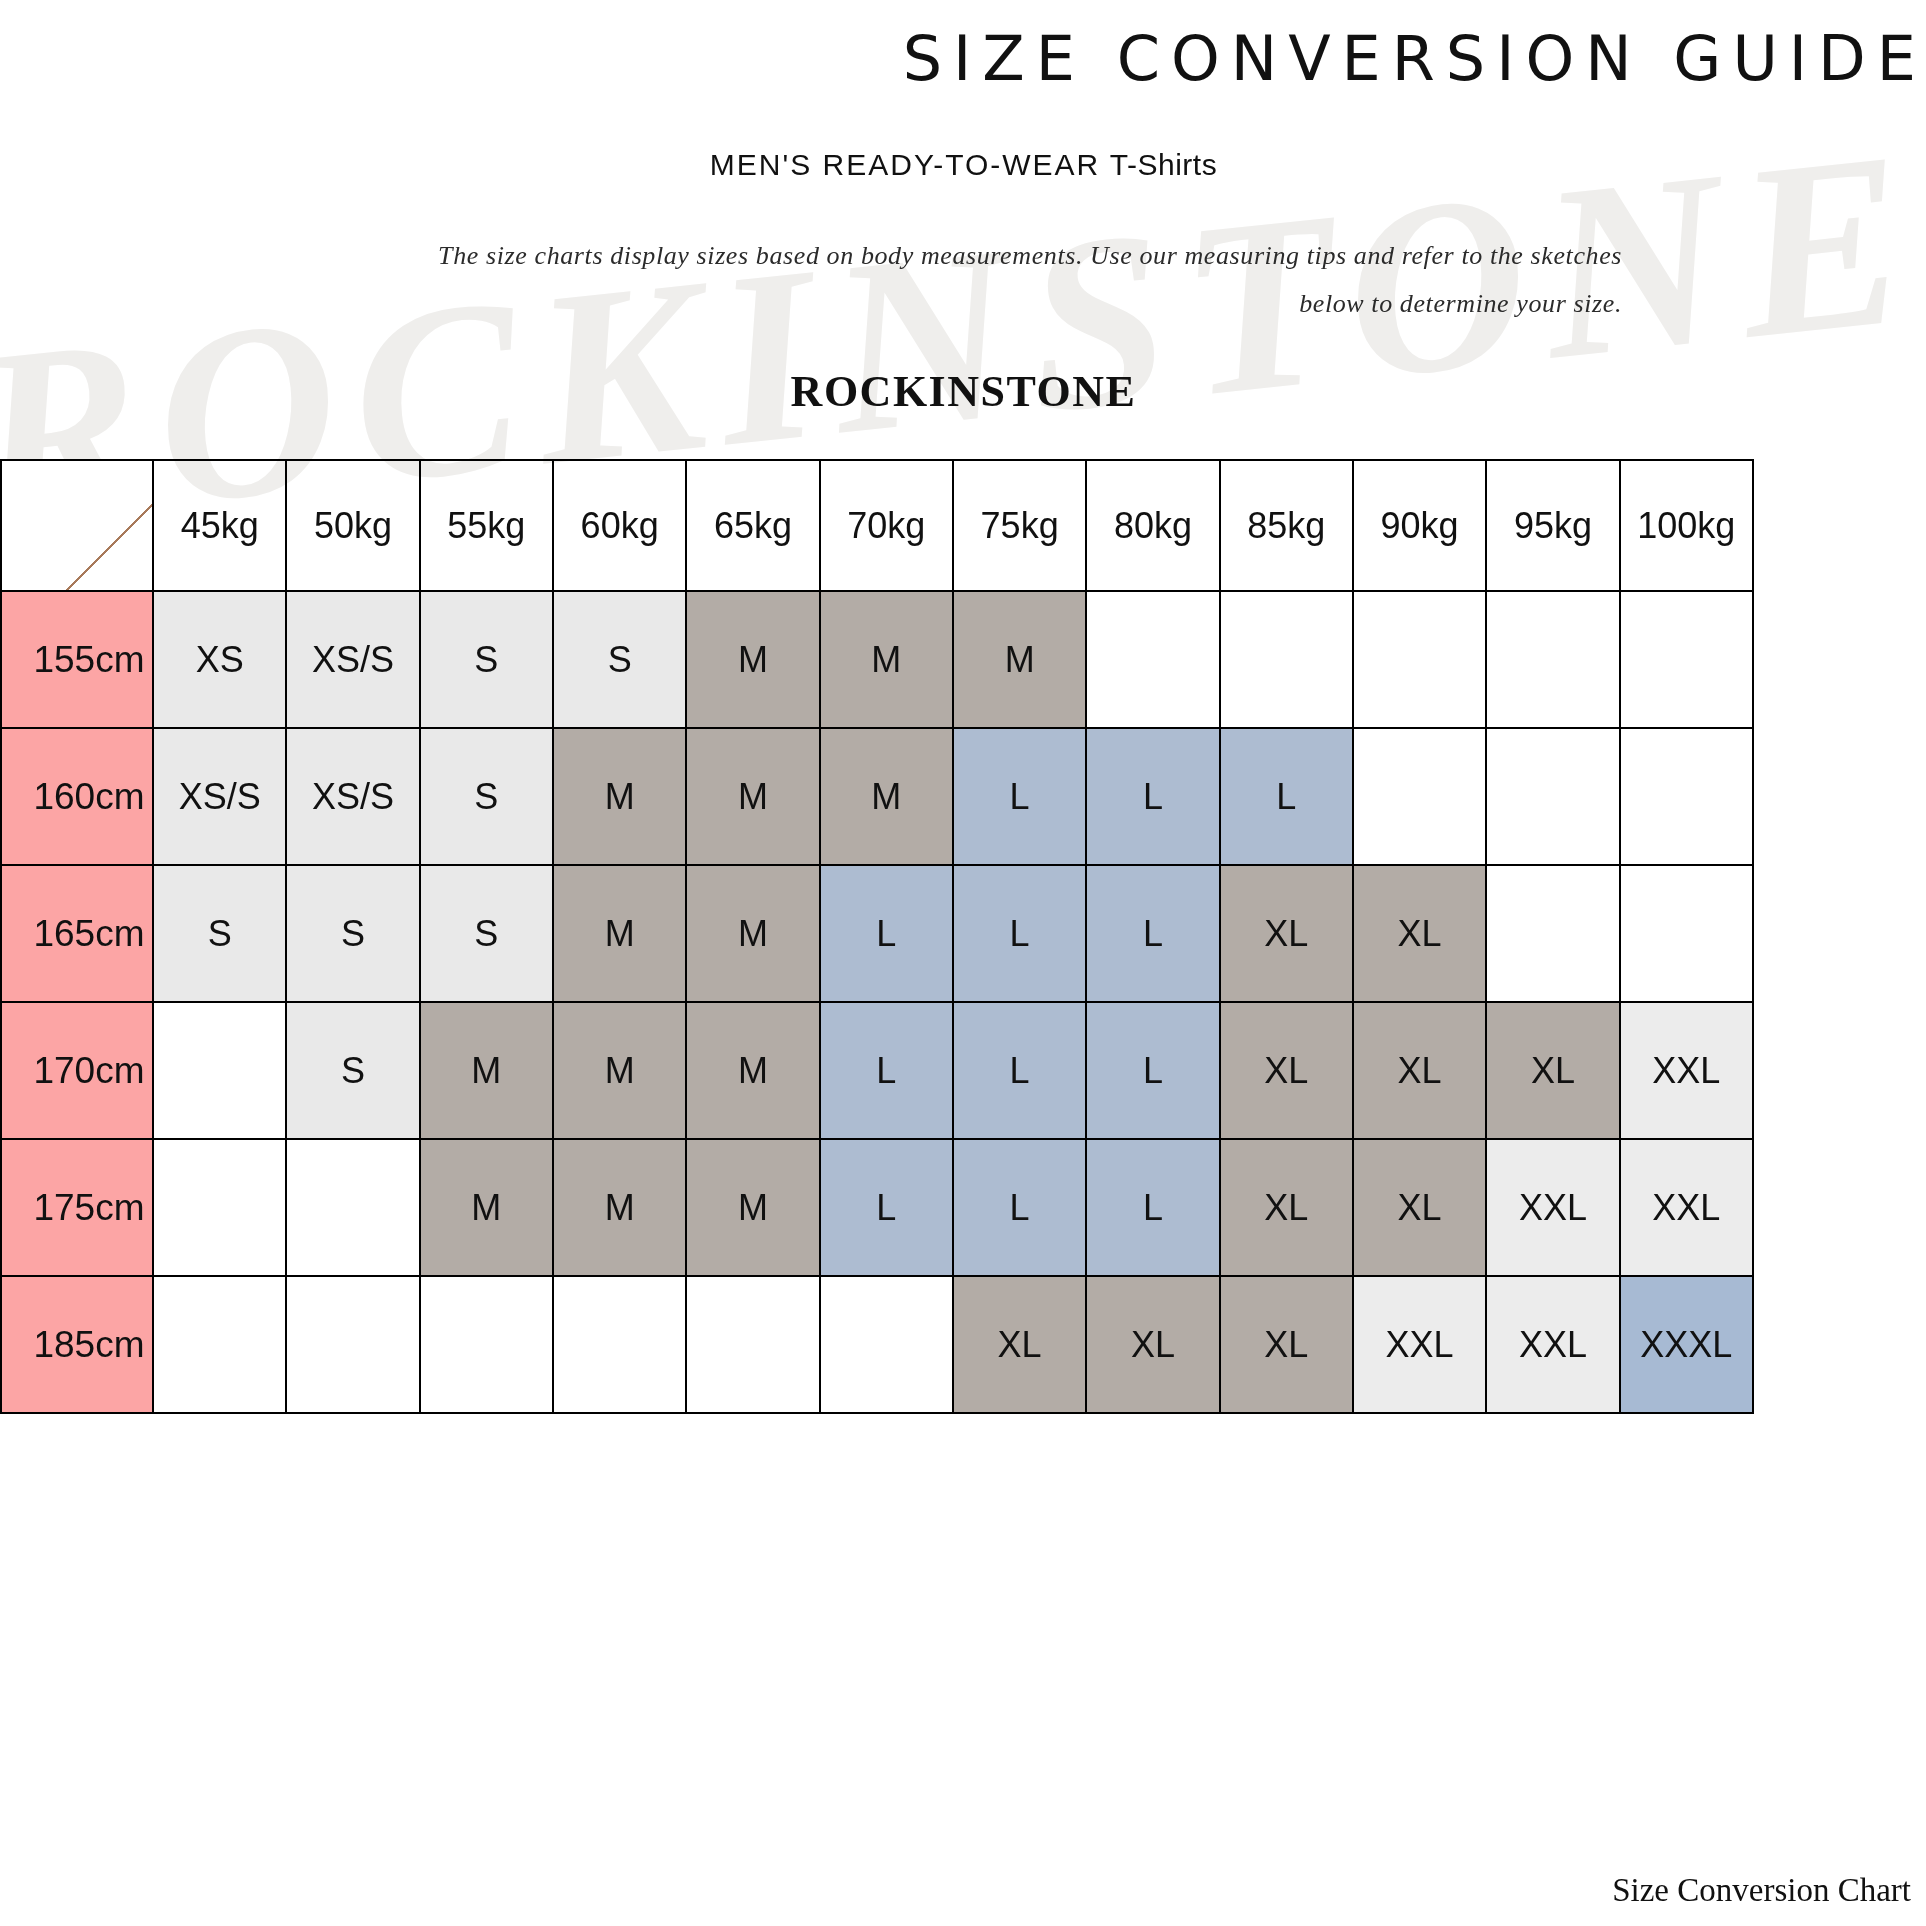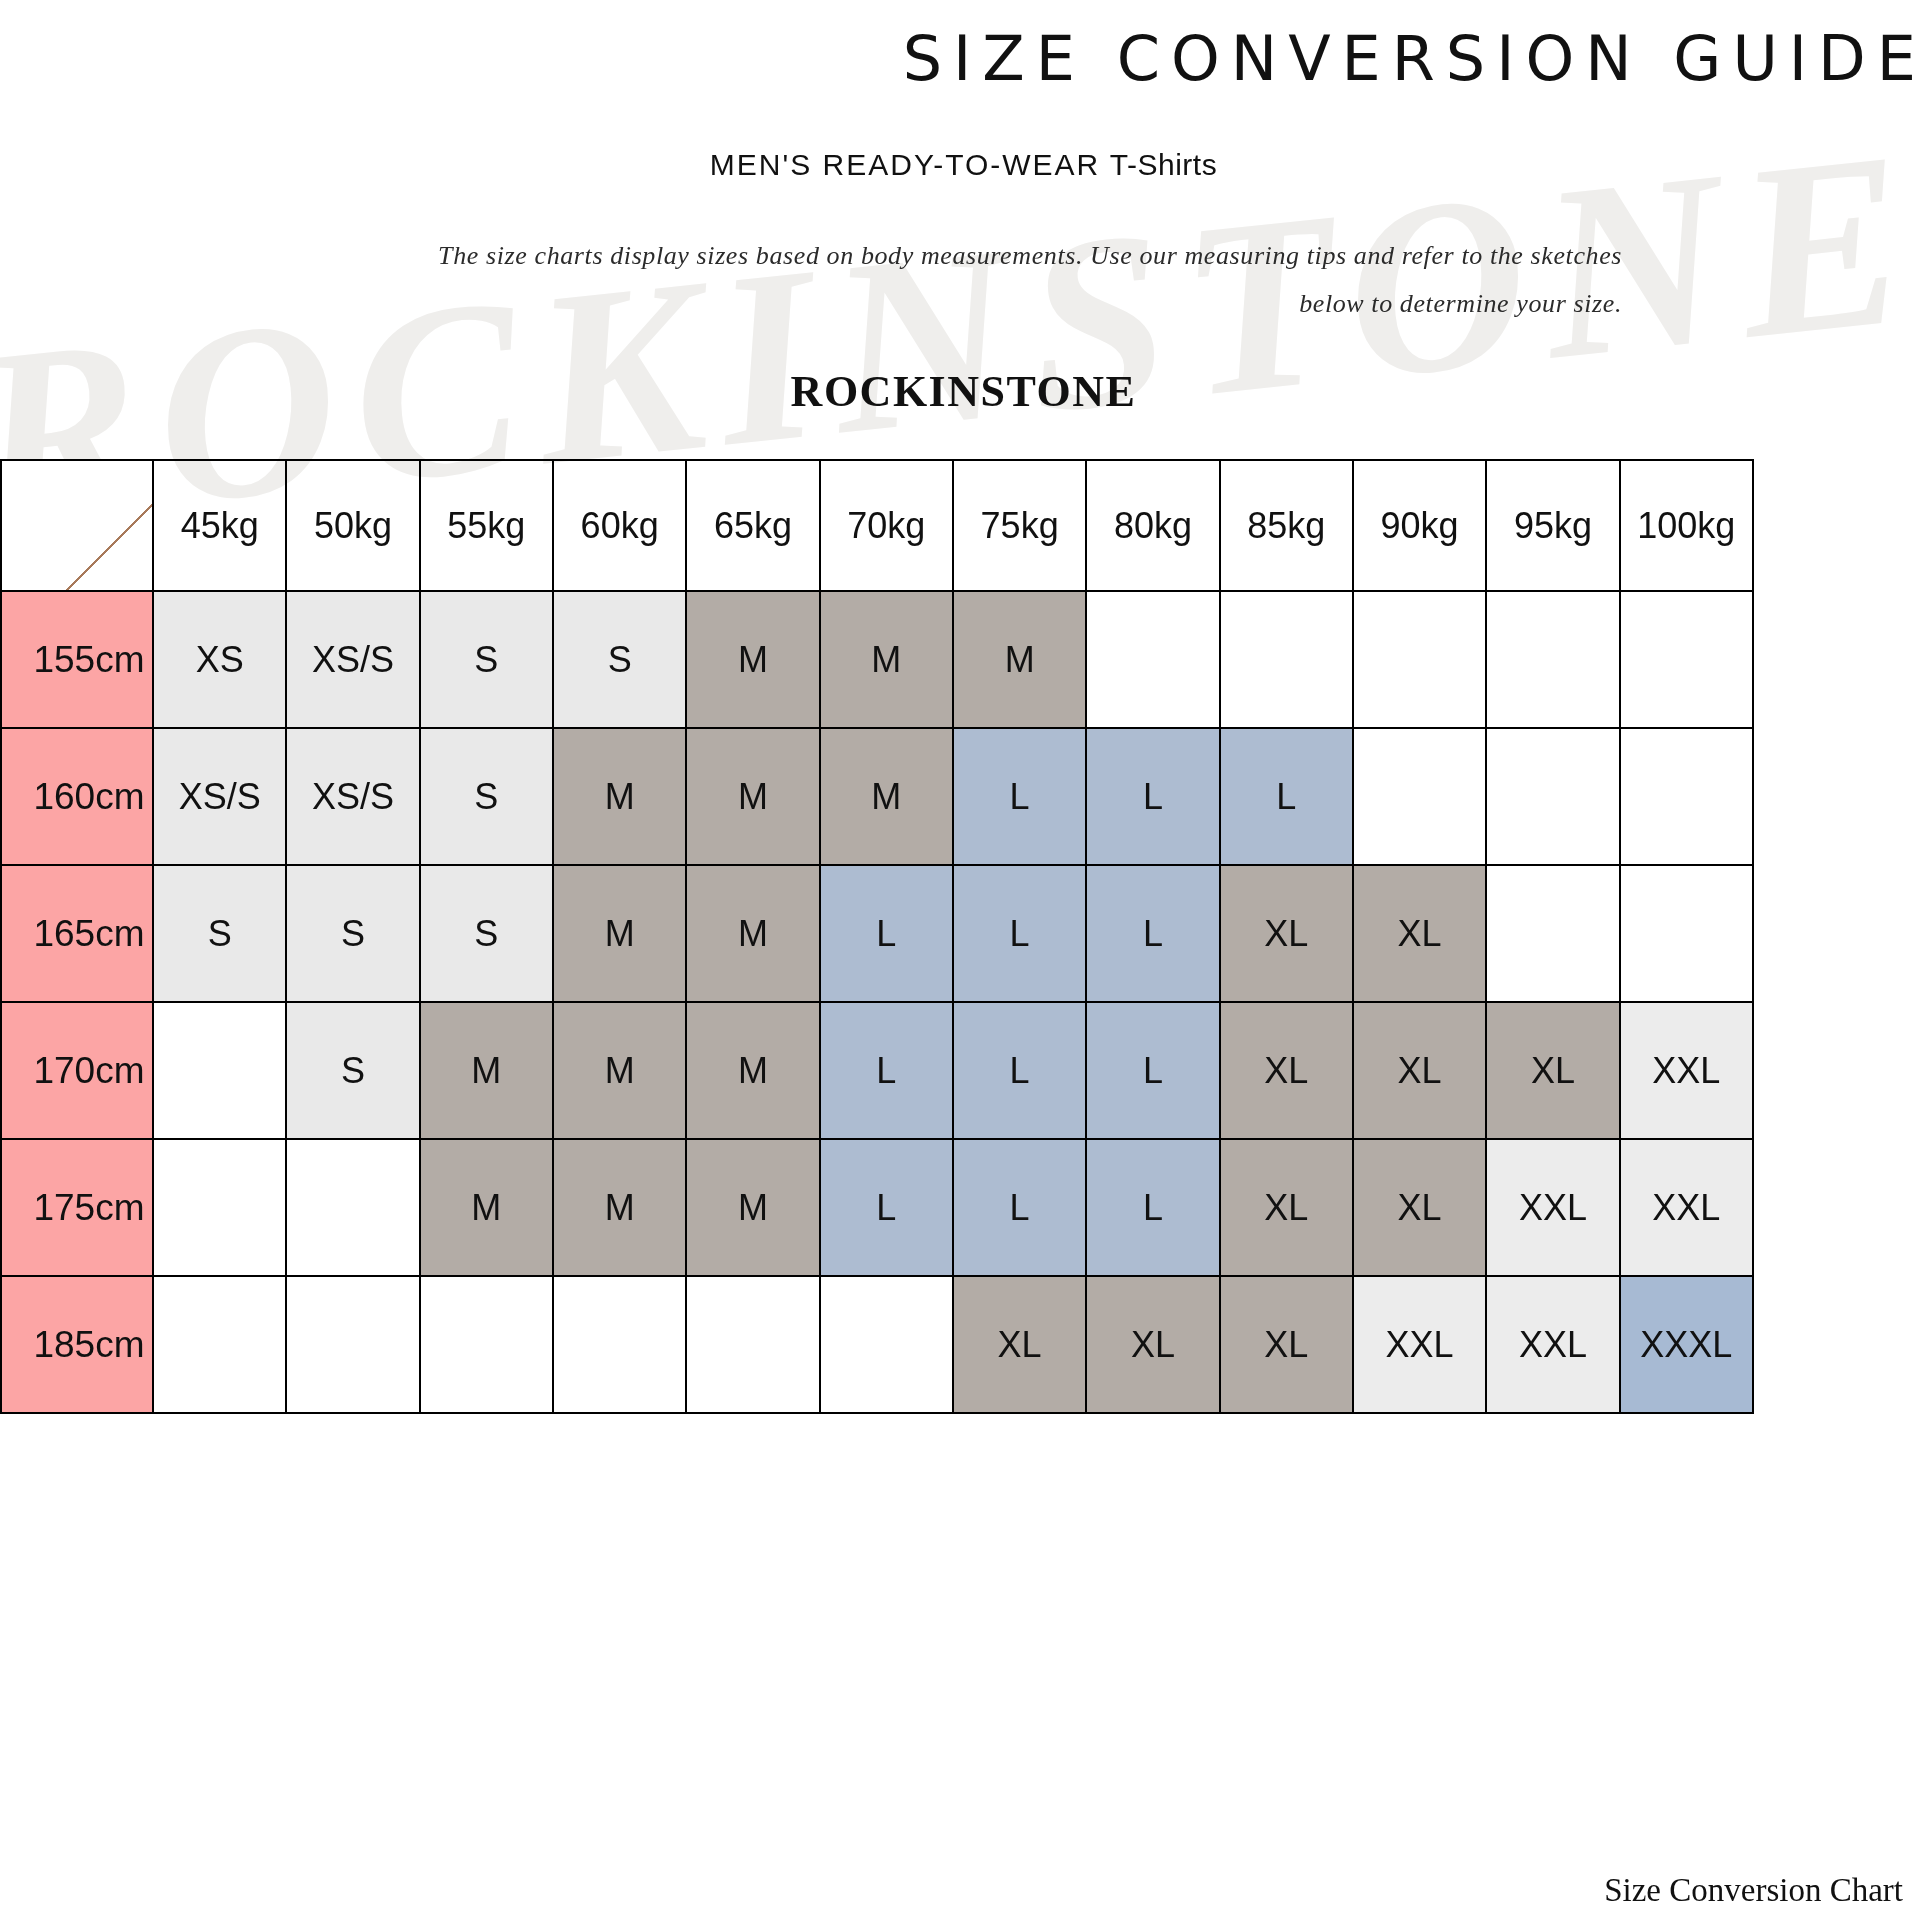--- a/index.html
+++ b/index.html
@@ -139,21 +139,21 @@
   .c-xs    { background: #e9e9e9; }
   .c-s     { background: #e9e9e9; }
   .c-m     { background: #b3aca6; }
   .c-l     { background: #adbcd1; }
   .c-xl    { background: #b3aca6; }
   .c-xxl   { background: #ececec; }
   .c-xxxl  { background: #a7bad3; }
 
   .footer-note {
     position: absolute;
-    right: 24px;
+    right: 16px;
     bottom: 18px;
     font-family: "Liberation Serif", serif;
     font-size: 33px;
     color: #111;
     z-index: 3;
   }
 </style>
 </head>
 <body>
 

